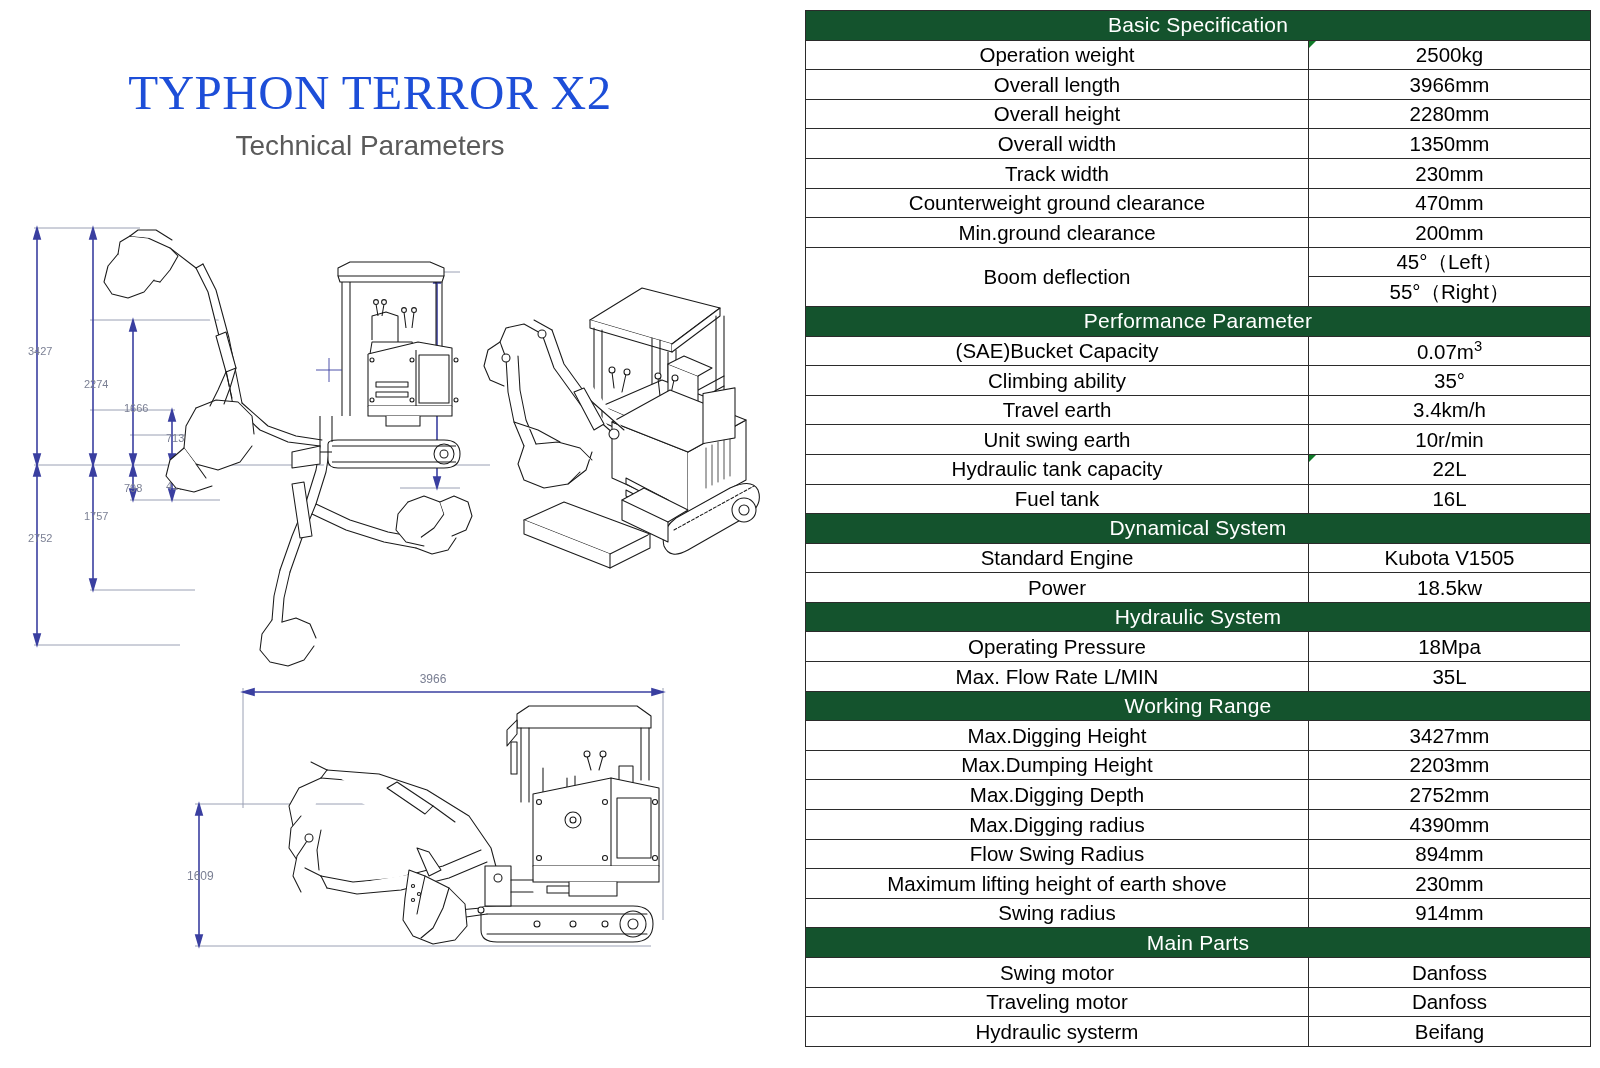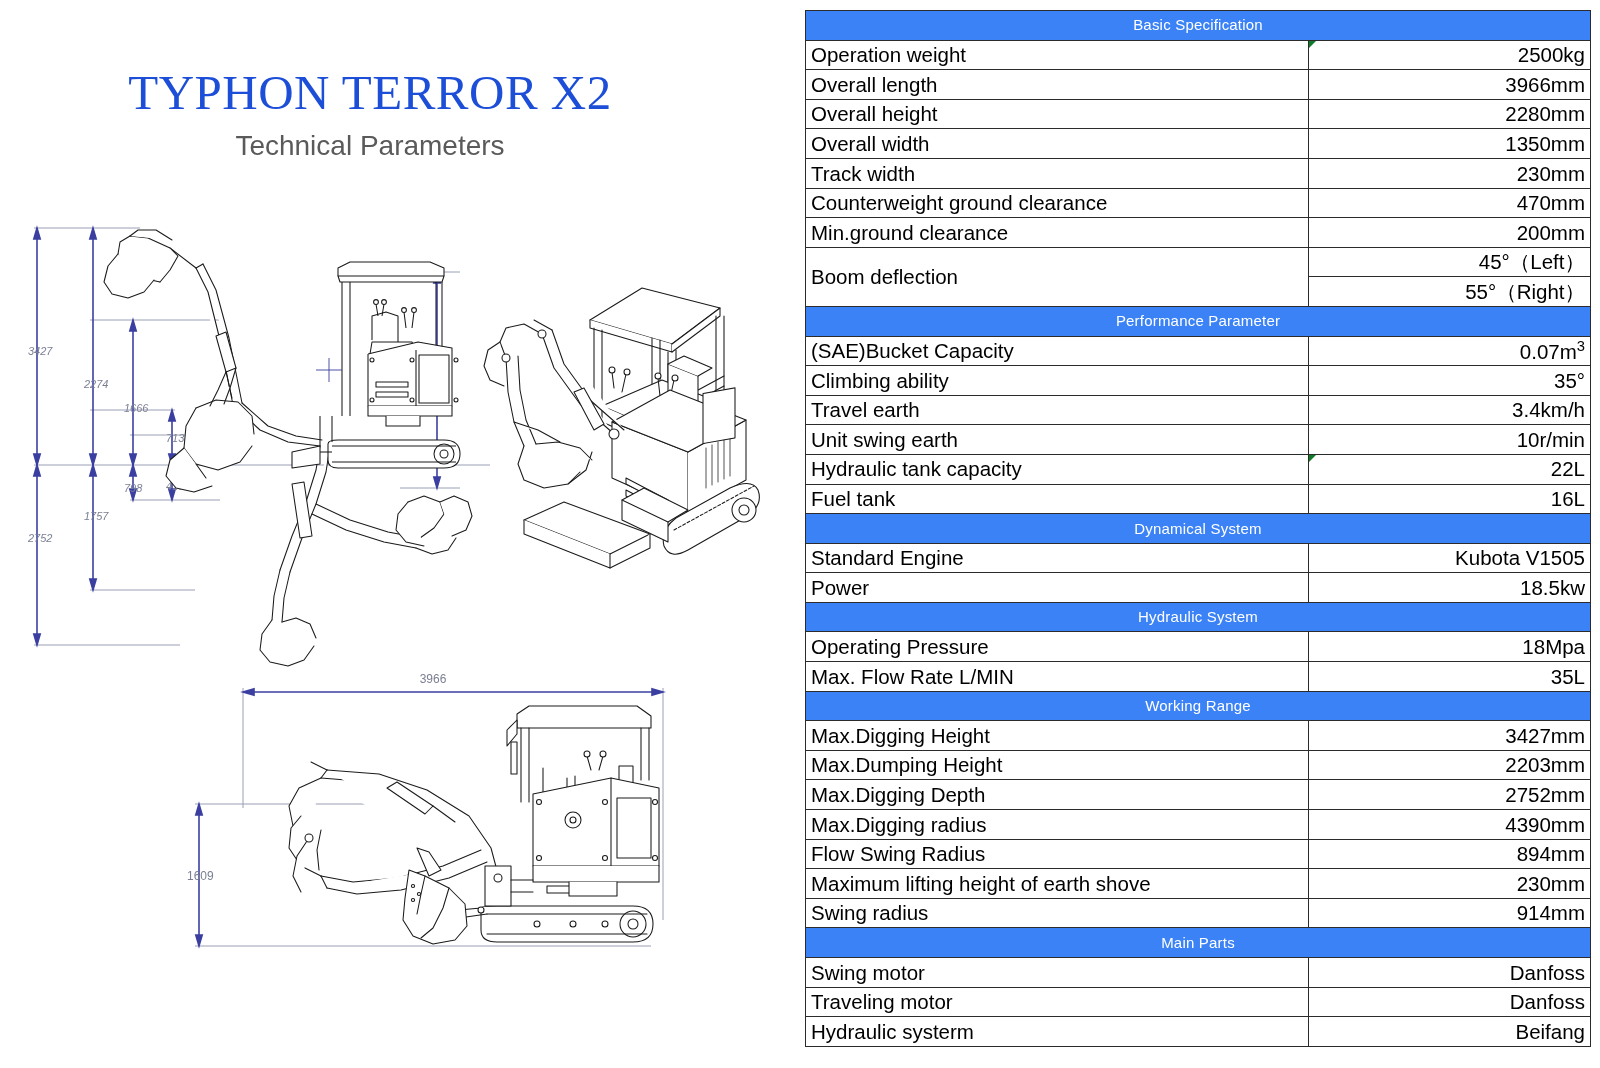--- a/index.html
+++ b/index.html
@@ -51,48 +51,48 @@
     height: 29.6px;
     padding: 0 5px;
     font-size: 20.5px;
     line-height: 1.05;
     color: #000;
     vertical-align: middle;
     white-space: nowrap;
     overflow: hidden;
   }
   table.spec td.section {
-    background: #3b82f6;
+    background: #14532d;
     color: #ffffff;
     text-align: center;
-    font-size: 15px;
+    font-size: 21px;
     border-color: #2b2b2b;
     letter-spacing: 0.2px;
   }
-  table.spec td.label { text-align: left; }
-  table.spec td.value { text-align: right; position: relative; }
+  table.spec td.label { text-align: center; }
+  table.spec td.value { text-align: center; position: relative; }
   table.spec td.value.flag::before {
     content: "";
     position: absolute; left: 0; top: 0;
     border-top: 7px solid #0f7a28;
     border-right: 7px solid transparent;
   }
   .sup { font-size: 0.72em; vertical-align: super; }
 </style>
 </head>
 <body>
 
 <div class="page">
 
   <div class="left-panel">
 
     <div class="title">TYPHON TERROR X2</div>
     <div class="subtitle">Technical Parameters</div>
 
-    <div class="dwg" style="left:20px; top:220px;font-style:italic;">
+    <div class="dwg" style="left:20px; top:220px;">
       <svg width="470" height="450" viewBox="0 0 470 450">
         <g stroke="#9aa0b4" stroke-width="1" fill="none">
 
           <line x1="14" y1="8" x2="120" y2="8"></line>
           <line x1="14" y1="245" x2="470" y2="245"></line>
           <line x1="14" y1="425" x2="160" y2="425"></line>
           <line x1="70" y1="100" x2="200" y2="100"></line>
           <line x1="70" y1="190" x2="155" y2="190"></line>
           <line x1="110" y1="215" x2="210" y2="215"></line>
           <line x1="110" y1="280" x2="200" y2="280"></line>

